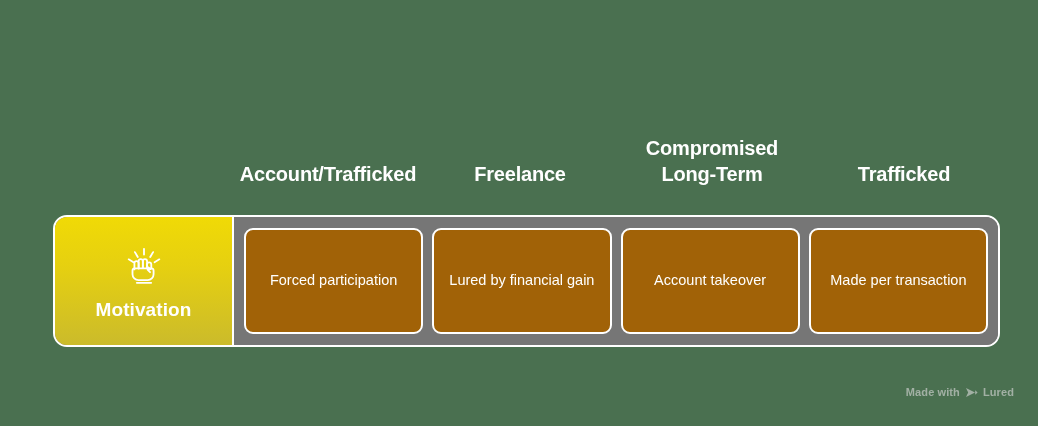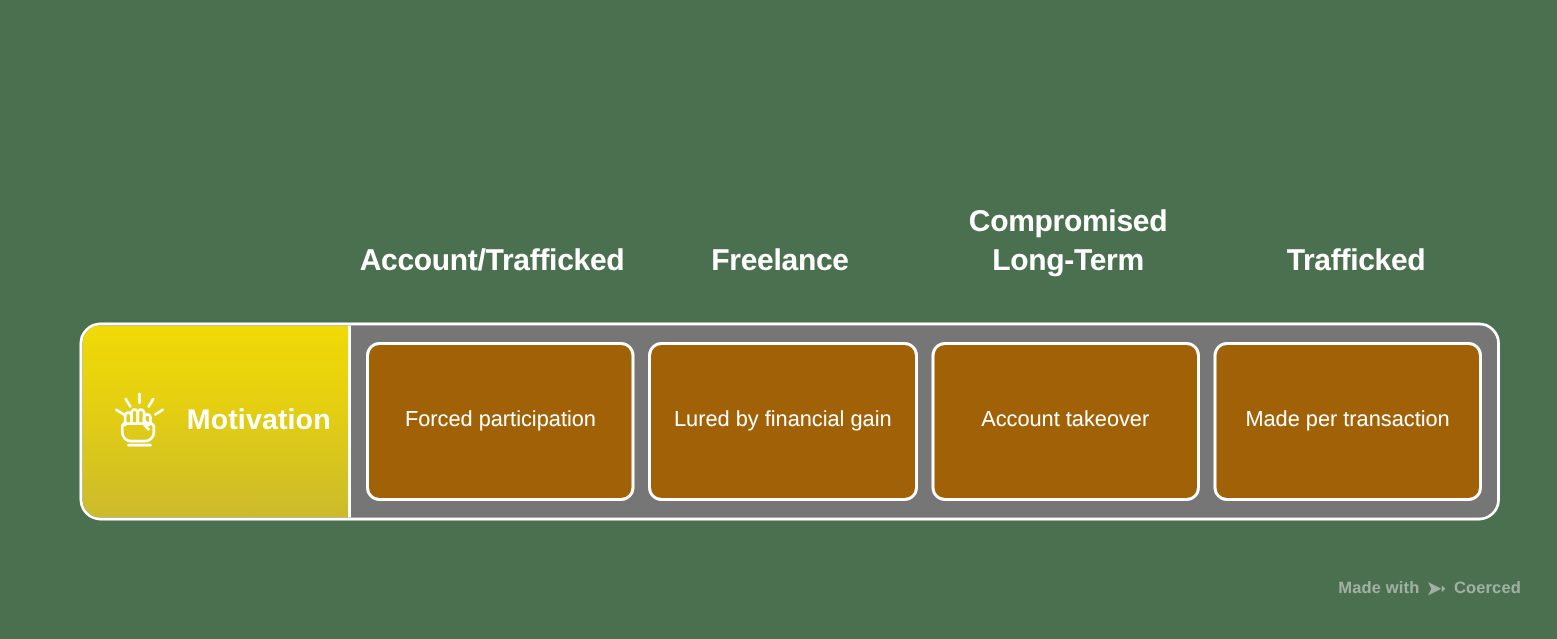--- a/index.html
+++ b/index.html
@@ -60,20 +60,21 @@
   }
 
   
   .label-panel {
     width: 179px;
     flex: 0 0 179px;
     background: linear-gradient(180deg, #f0da06 0%, #e6d010 38%, #cbbb2b 100%);
     border-right: 2px solid #ffffff;
     box-sizing: border-box;
     display: flex;
+    flex-direction: column;
     align-items: center;
     justify-content: center;
     gap: 6px;
   }
   .label-panel .icon-wrap {
     width: 52px;
     height: 52px;
     display: flex;
     align-items: center;
     justify-content: center;
@@ -200,14 +201,14 @@
 </div>
 
 <div class="watermark">
   <span class="wm-text">Made with</span>
   <span class="wm-logo">
     <svg width="13" height="11" viewBox="0 0 13 11" fill="#d8d8d8">
       <path d="M1 1 L10 5.5 L1 10 L3.2 5.5 Z"></path>
       <path d="M10.2 3.2 L12.6 5.5 L10.2 7.8 Z"></path>
     </svg>
   </span>
-  <span class="wm-text">Coerced</span>
+  <span class="wm-text">Lured</span>
 </div>
 
 </body></html>

